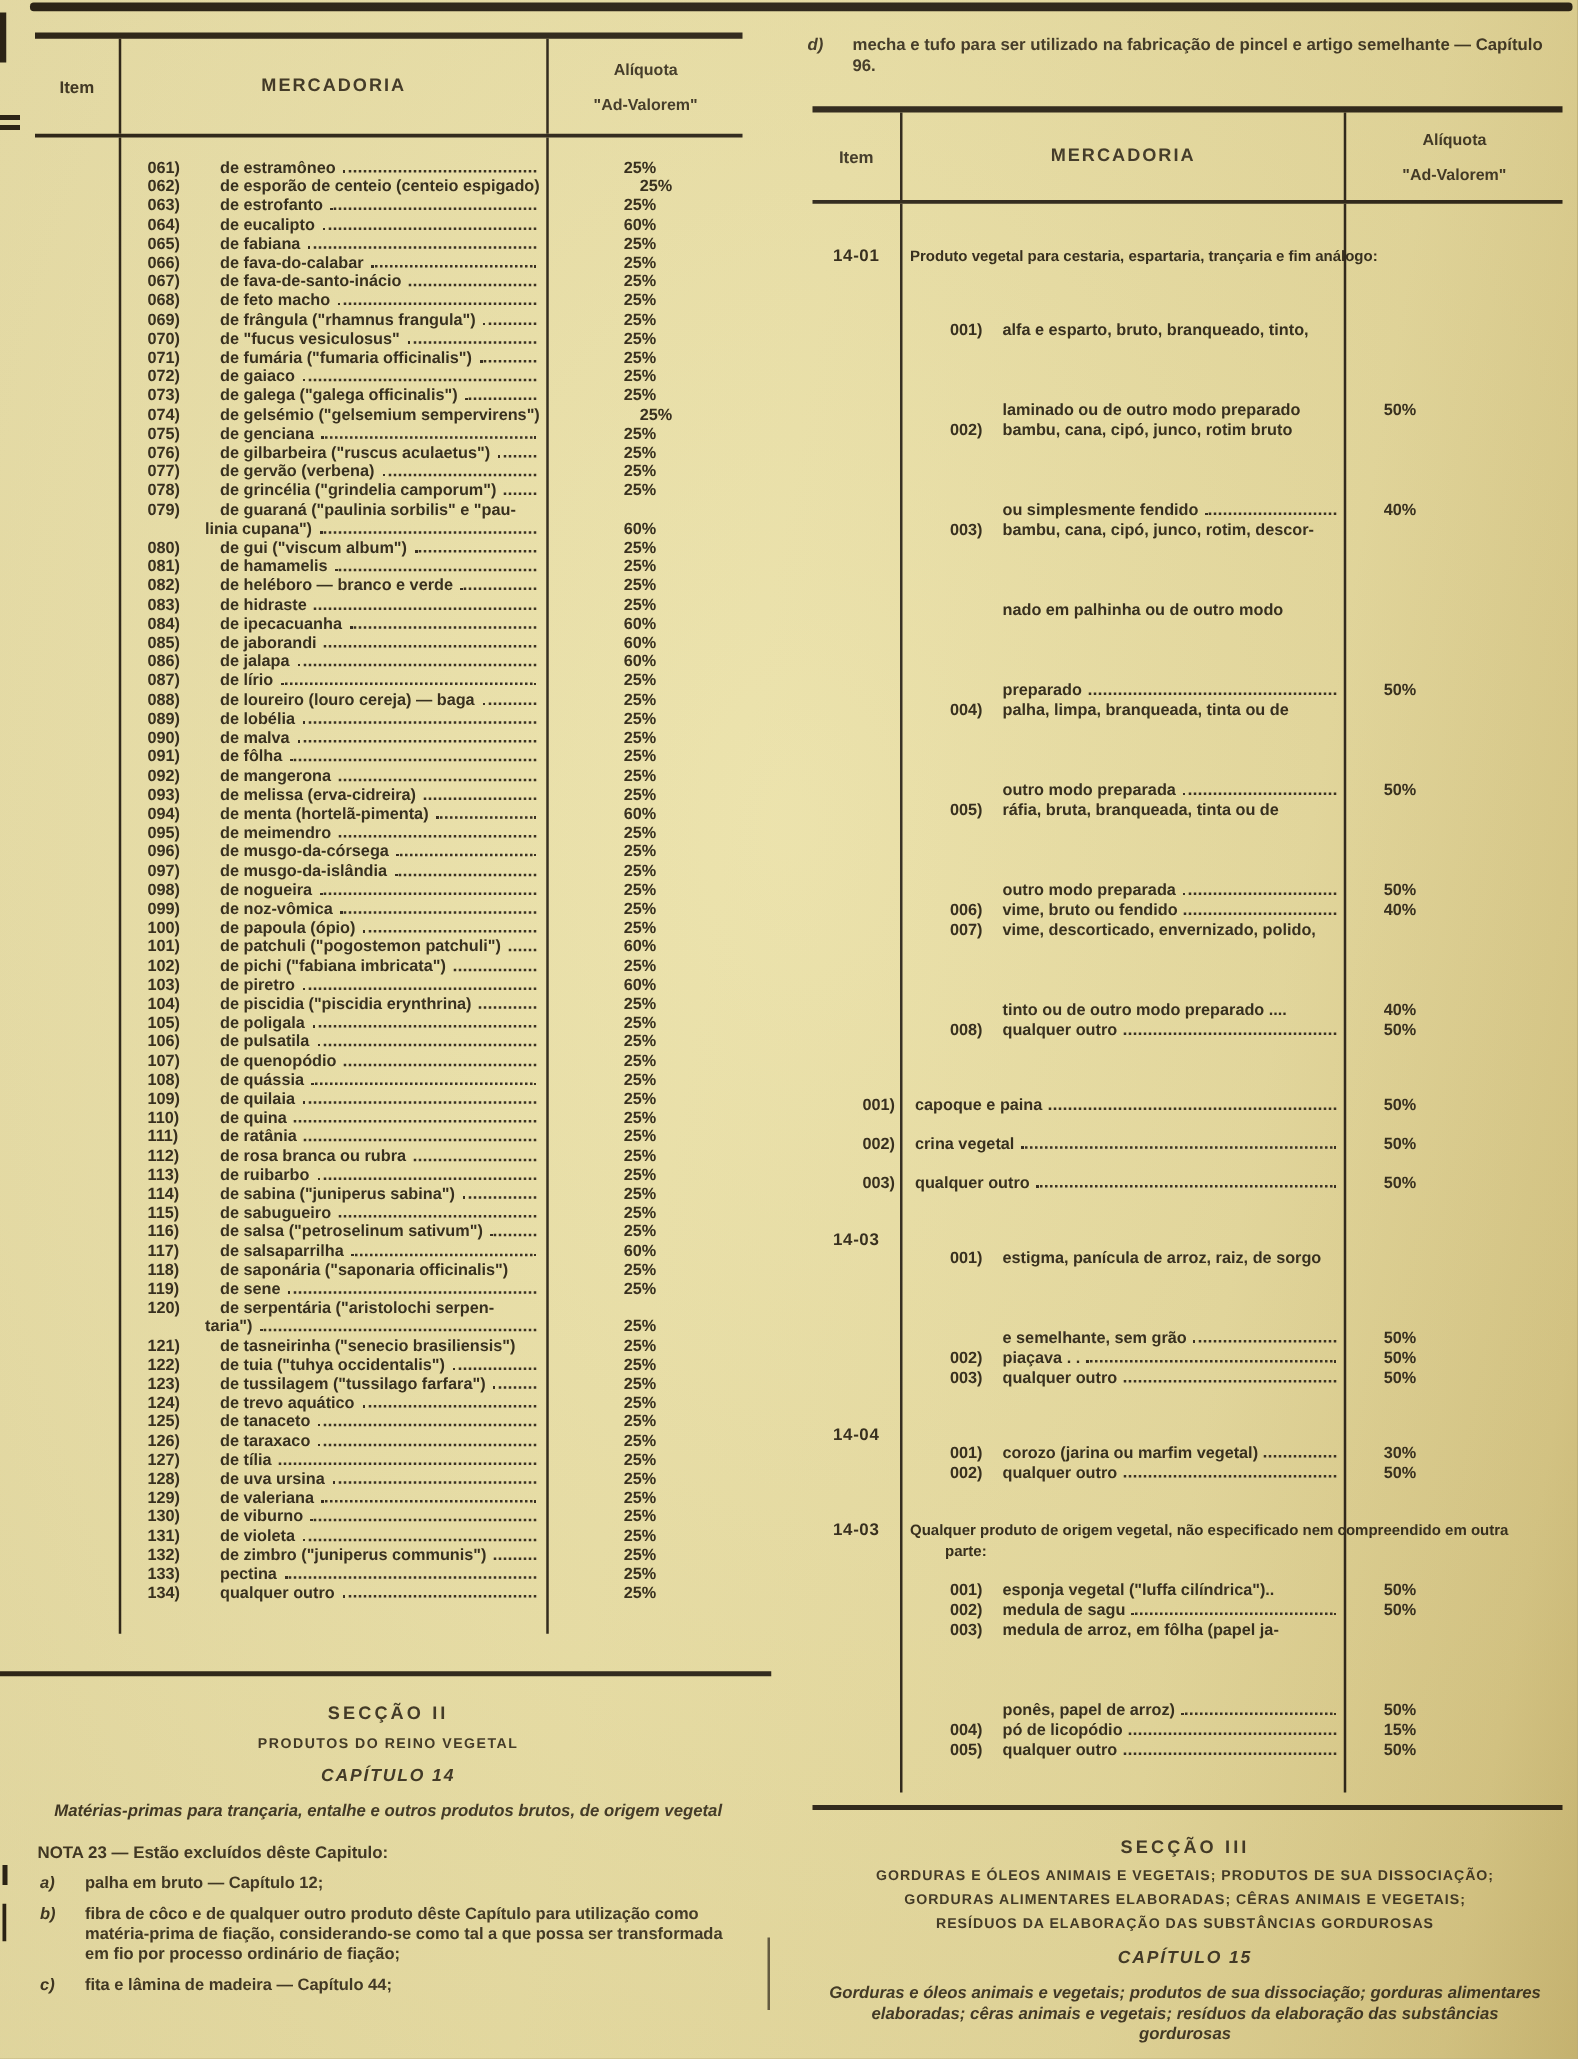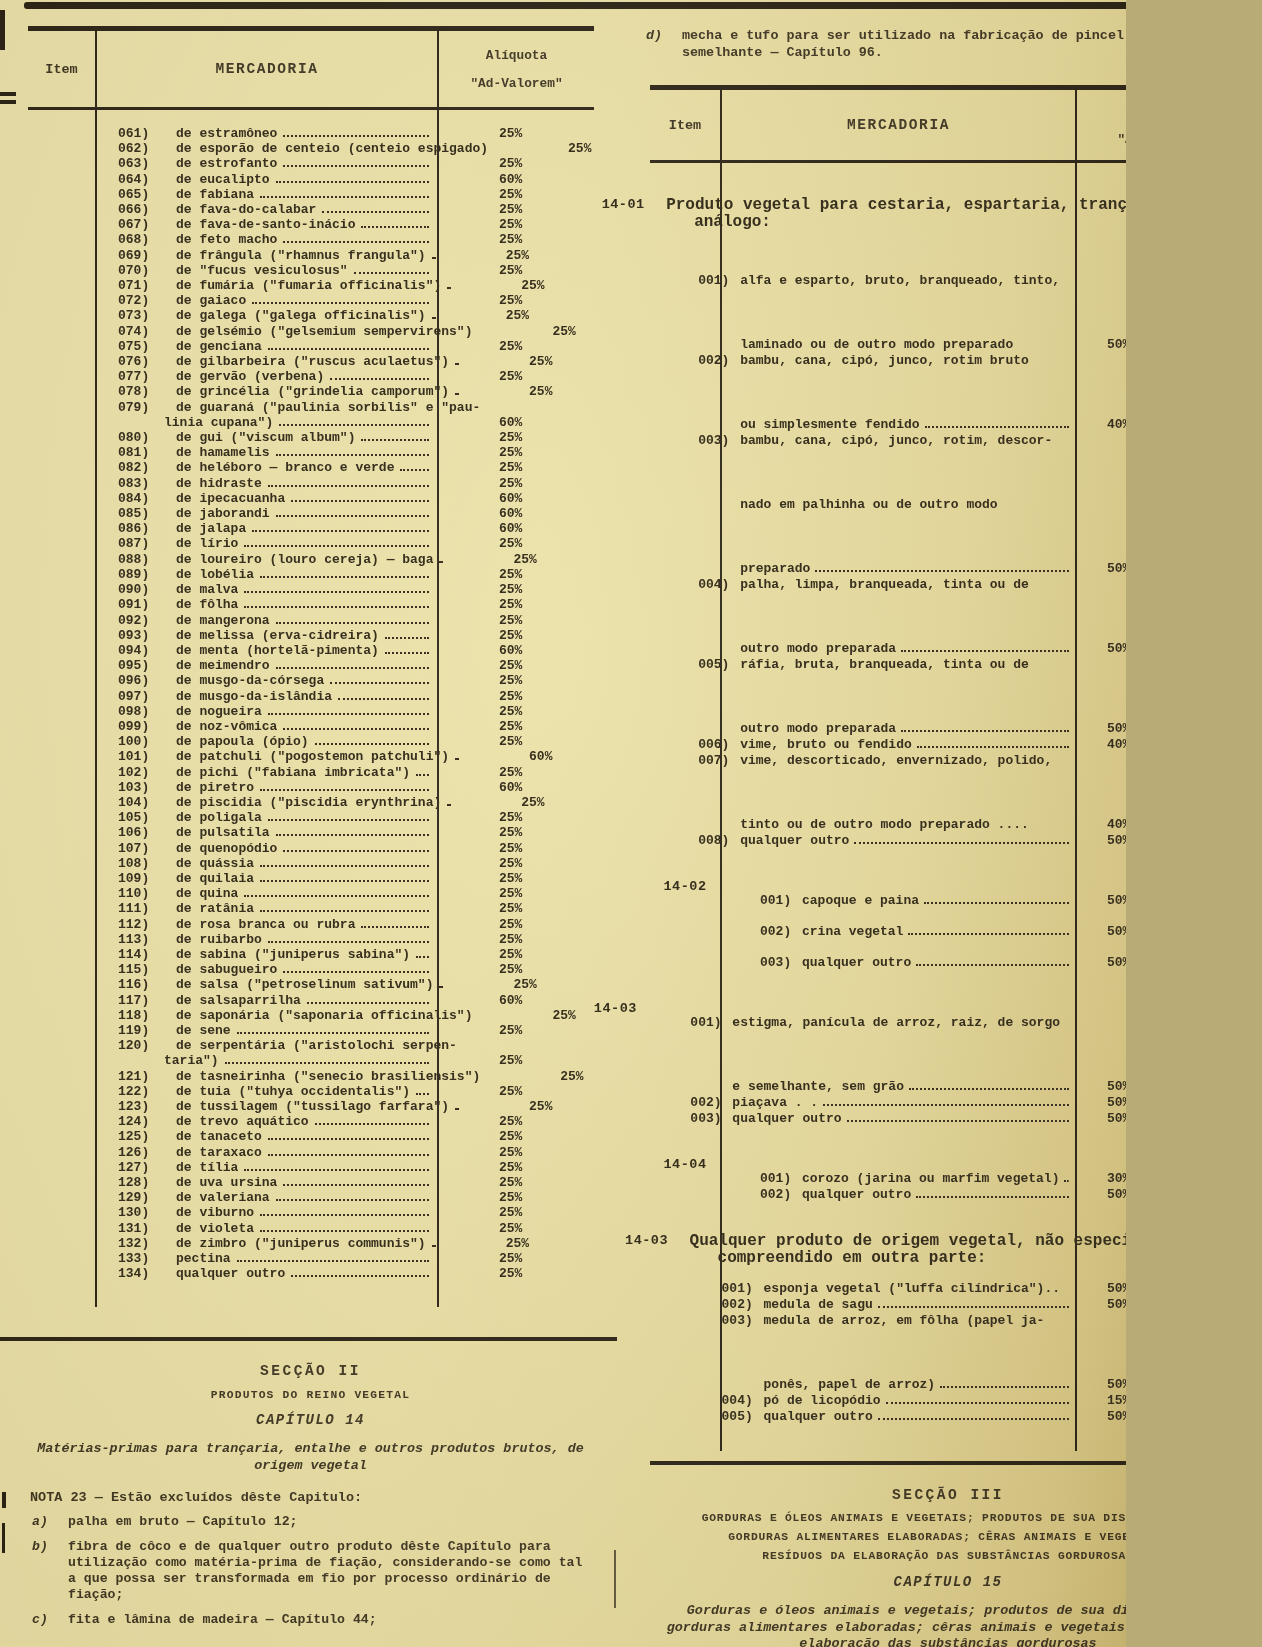--- a/index.html
+++ b/index.html
@@ -1,18 +1,18 @@
 <!DOCTYPE html>
 <html><head>
 <meta charset="utf-8">
 <style>
   html,body{margin:0;padding:0;background:#b9ab76;}
-  .page{position:relative;width:1126px;height:1647px;overflow:hidden;
+  .page{position:relative;width:1262px;height:1647px;overflow:hidden;
     background:linear-gradient(100deg,#ece3ad 0%,#eae0a6 45%,#e5d99c 75%,#d9c987 93%,#cdbb77 100%);
-    font-family:Liberation Mono, monospace;color:#38301f;}
+    font-family:Liberation Sans, sans-serif;color:#38301f;}
   .page::after{content:"";position:absolute;inset:0;pointer-events:none;
     background:radial-gradient(ellipse at 50% 40%, rgba(255,255,240,.10), rgba(120,95,40,.10));}
   
   .top-rule{position:absolute;left:24px;top:2px;width:1234px;height:7px;background:#211a10;border-radius:3px;}
   .edge-mark{position:absolute;background:#211a10;}
   .m1{left:0;top:10px;width:5px;height:40px;}
   .m2{left:0;top:92px;width:16px;height:4px;}
   .m3{left:0;top:100px;width:16px;height:4px;}
   .m4{left:2px;top:1492px;width:4px;height:16px;}
   .m5{left:2px;top:1523px;width:3px;height:30px;}
@@ -49,21 +49,21 @@
   .ln .t.ind{margin-left:-12px;}
   .ln .ld{flex:1;border-bottom:2px dotted #3a3122;margin:0 8px 3px 0;min-width:4px;}
   .ln .ld.off{border-bottom:none;}
   .ltable .ln .r{flex:none;width:157px;box-sizing:border-box;padding-left:62px;font-weight:700;}
 
   
   .sec{display:flex;margin-top:30px;position:relative;z-index:1;justify-content:flex-end;}
   .sec:first-child{margin-top:6px;}
   .sec .code{width:70px;flex:none;text-align:center;font-size:13.5px;font-weight:700;letter-spacing:.5px;}
   .sec .sec-body{flex:1;}
-  .sec .sec-head{font-size:16px;font-weight:700;line-height:17px;padding:0 14px 0 36px;text-indent:-28px;}
+  .sec .sec-head{font-size:12px;font-weight:700;line-height:17px;padding:0 14px 0 36px;text-indent:-28px;}
   .sec .items{margin-top:14px;}
   .sec .items.big{margin-top:42px;}
   .ln2{display:flex;align-items:baseline;line-height:16px;font-size:13px;font-weight:600;padding-left:40px;}
   .ln2.sp{margin-top:15px;}
   .ln2 .n{width:42px;flex:none;}
   .ln2 .t{white-space:nowrap;padding-right:5px;}
   .ln2 .t.ind{margin-left:0px;margin-top:48px;}
   .ln2 .ld{flex:1;border-bottom:2px dotted #3a3122;margin:0 6px 3px 0;min-width:4px;}
   .ln2 .ld.off{border-bottom:none;}
   .ln2 .r{flex:none;width:175px;box-sizing:border-box;padding-left:32px;font-weight:700;}
@@ -708,21 +708,20 @@
                   <div class="ln2">
                     <span class="n">008)</span>
                     <span class="t">qualquer outro</span>
                     <span class="ld"></span>
                     <span class="r">50%</span>
                   </div>
                 </div>
               </div>
             </div>
             <div class="sec">
-              <div class="code">14-02</div>
               <div class="sec-body">
                 <div class="items">
                   <div class="ln2">
                     <span class="n">001)</span>
                     <span class="t">capoque e paina</span>
                     <span class="ld"></span>
                     <span class="r">50%</span>
                   </div>
                   <div class="ln2 sp">
                     <span class="n">002)</span>

